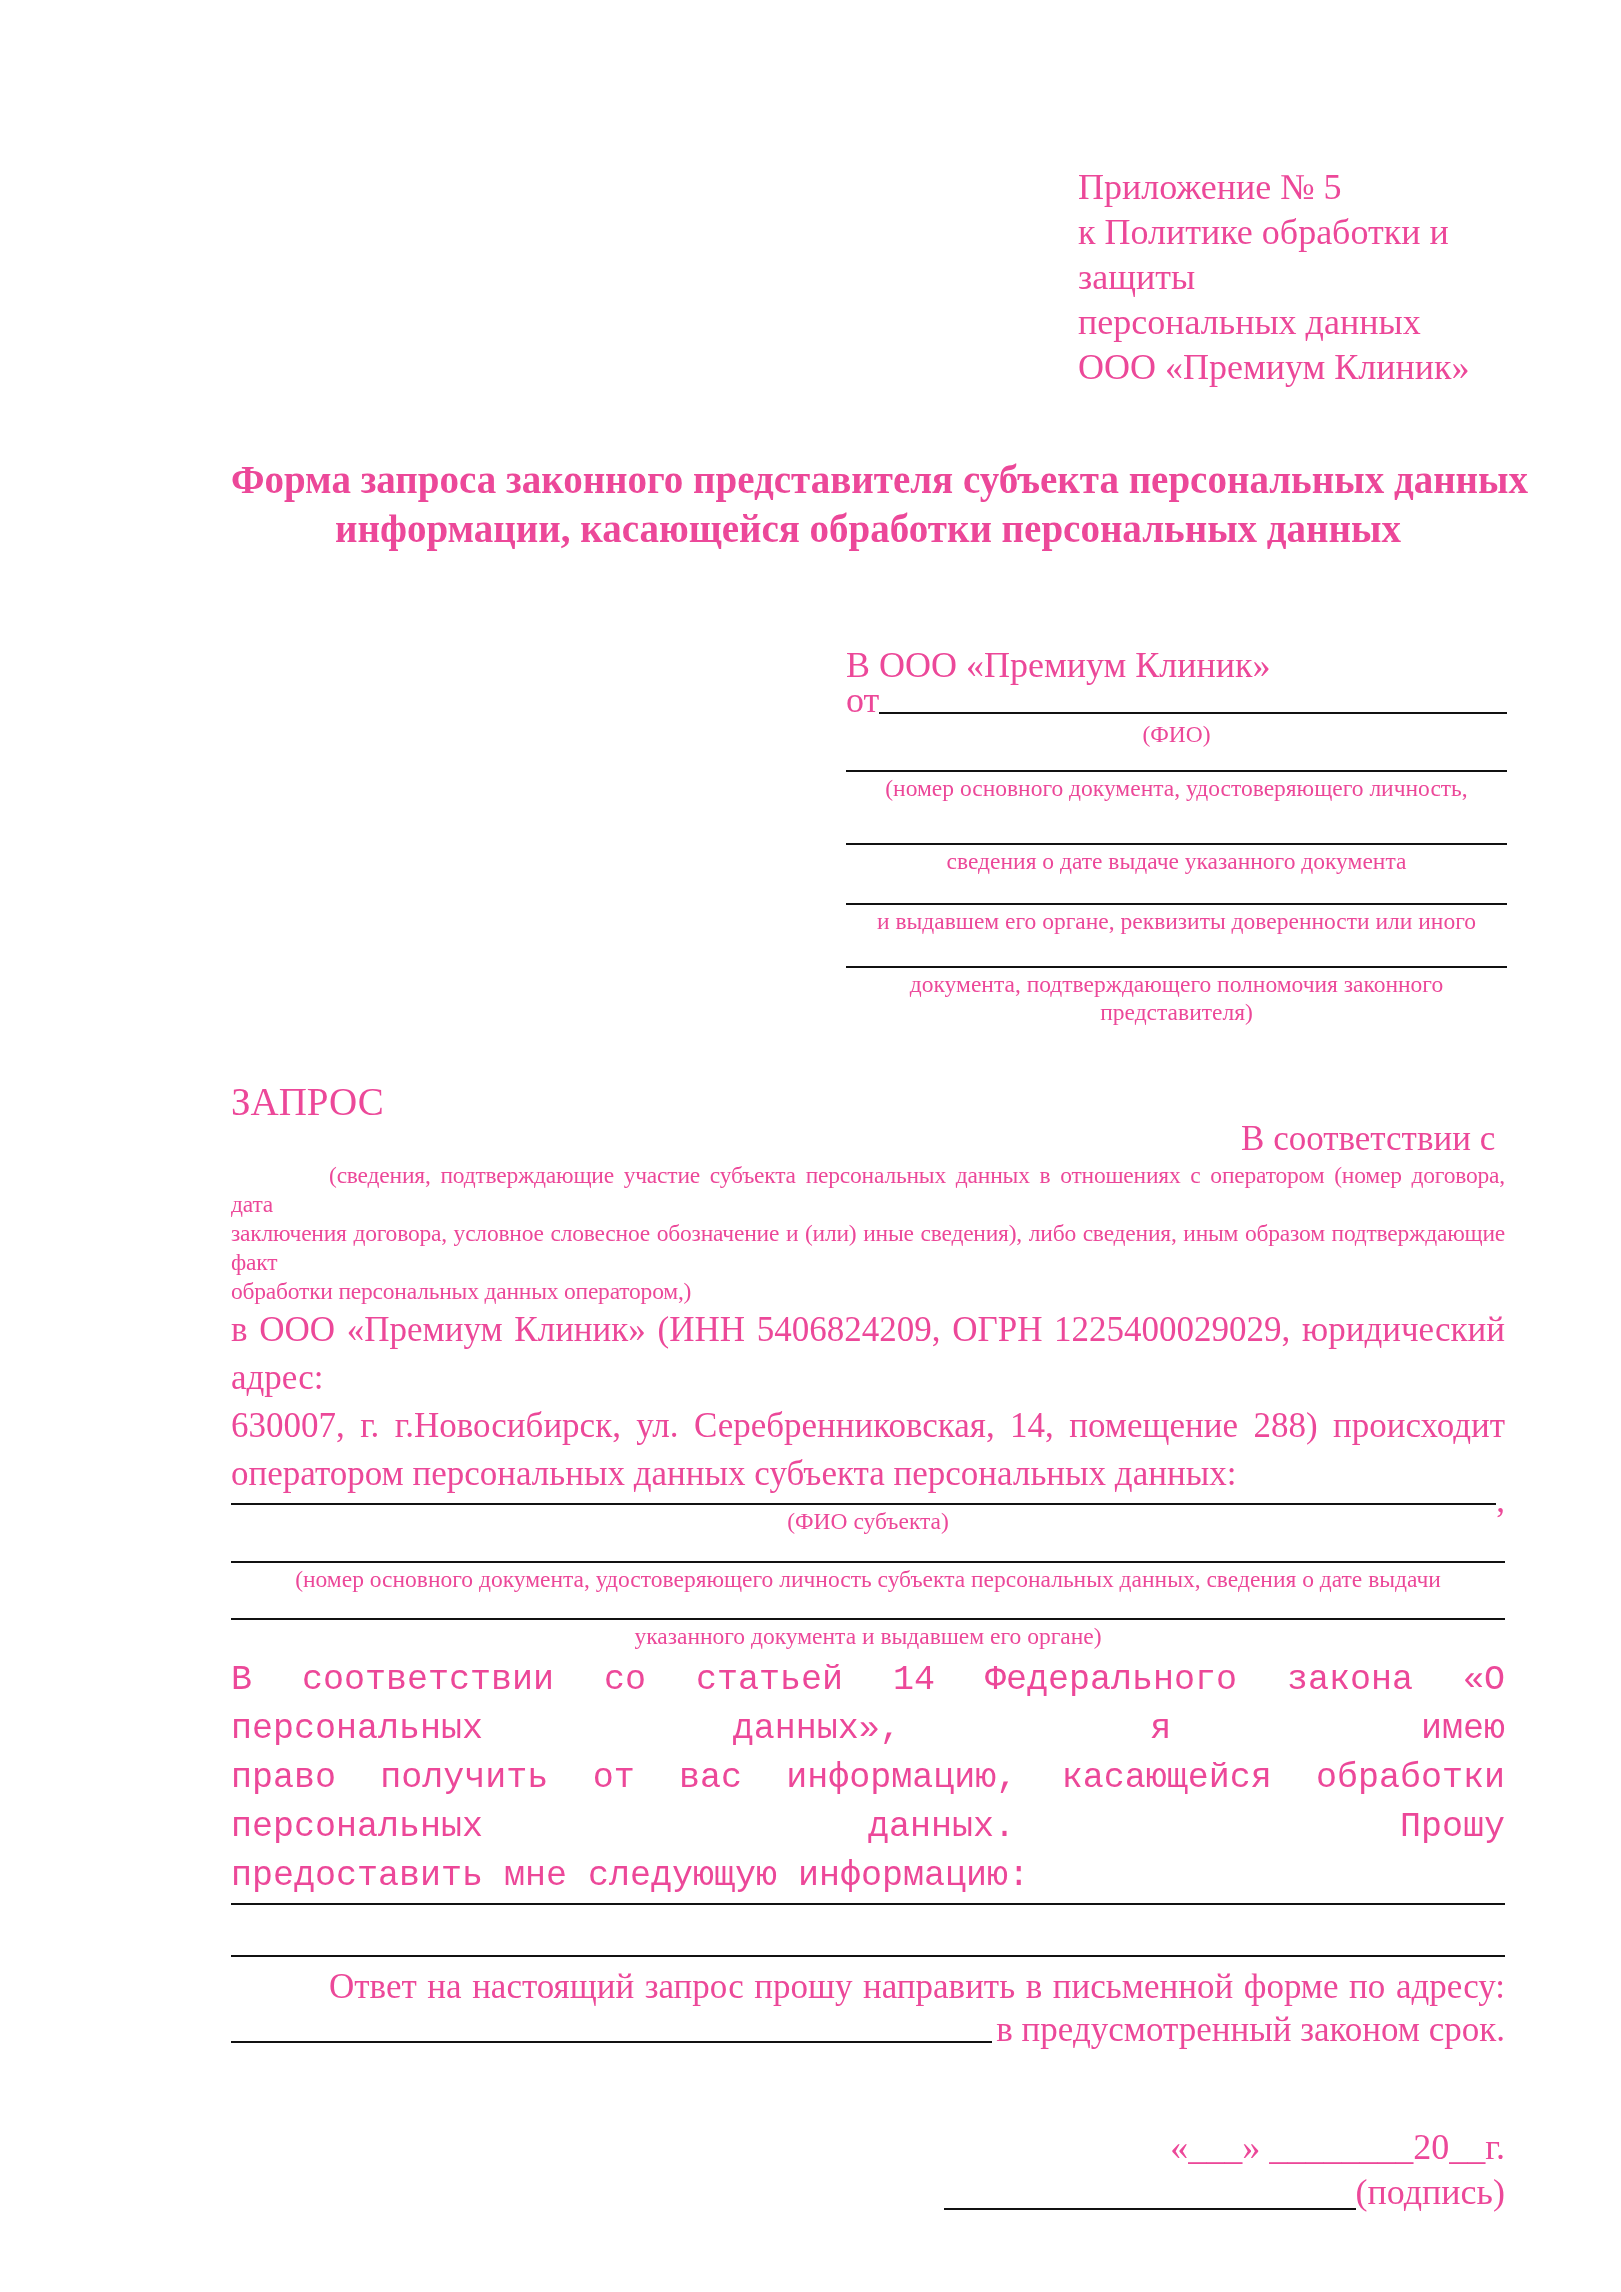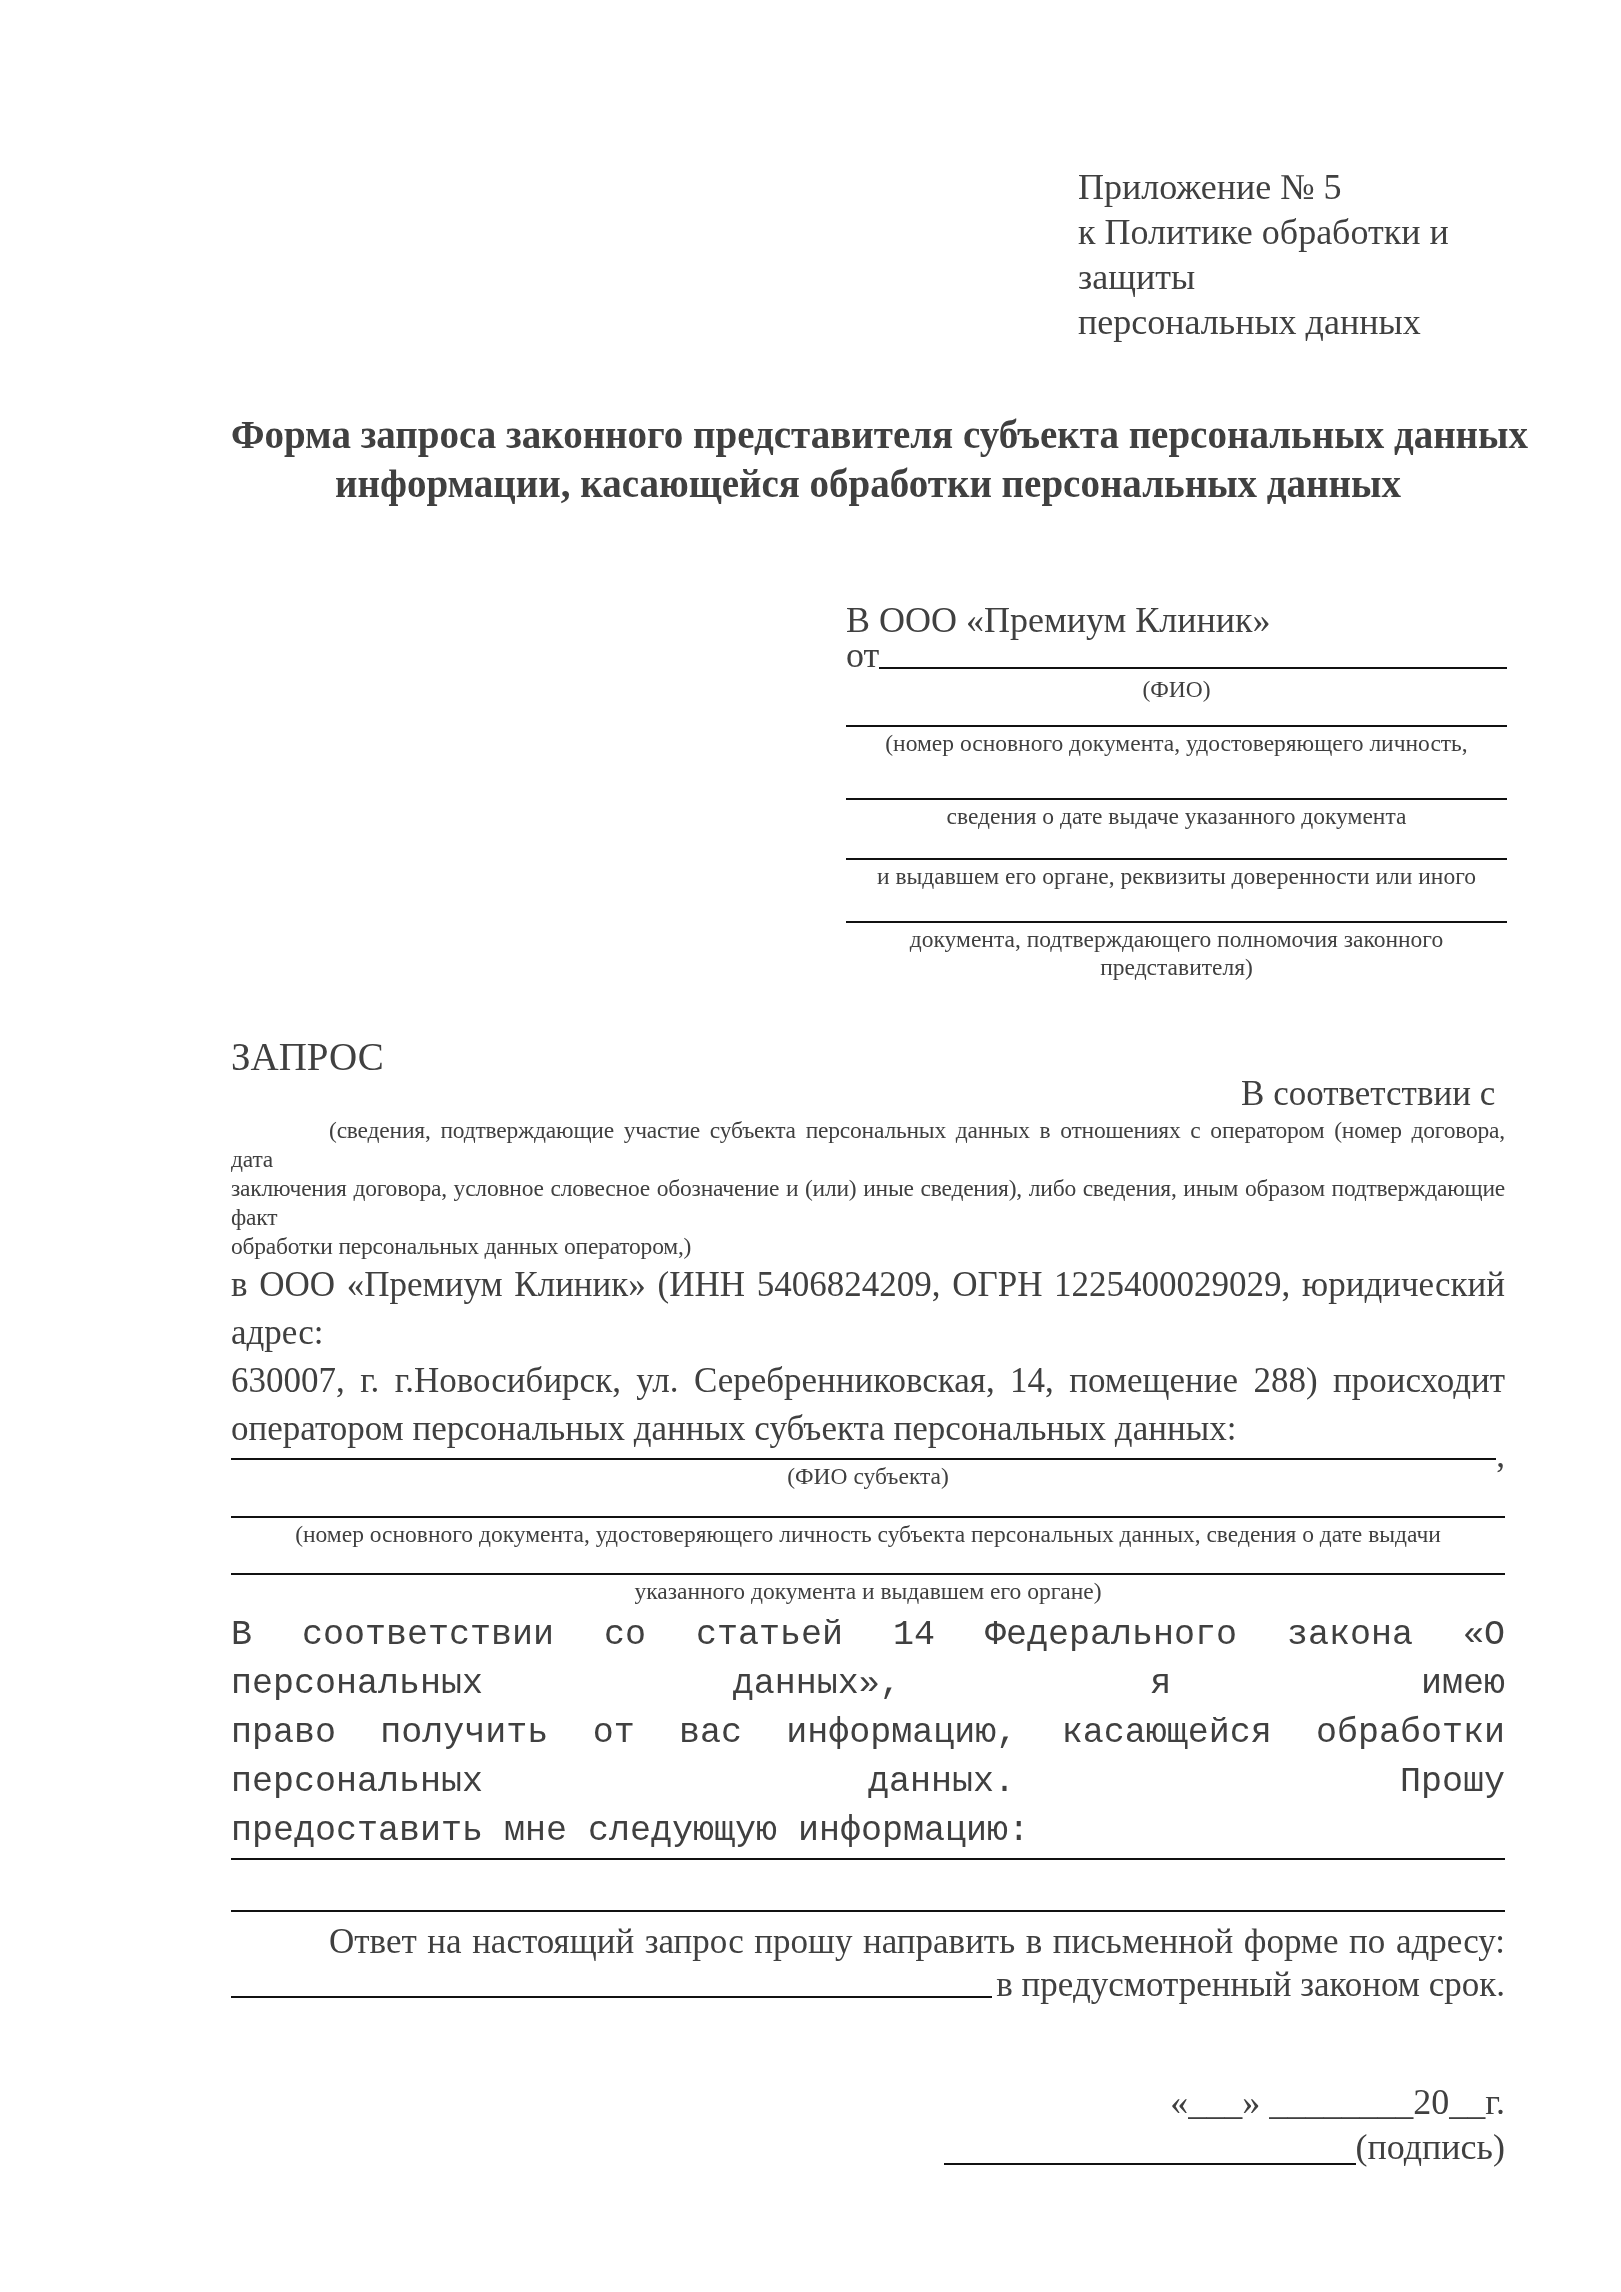--- a/index.html
+++ b/index.html
@@ -3,21 +3,21 @@
 <meta charset="utf-8">
 <style>
   * { margin: 0; padding: 0; box-sizing: border-box; }
   html, body { background: #888; }
   .page {
     position: relative;
     width: 1621px;
     height: 2293px;
     margin: 0 auto;
     background: #ffffff;
-    color: #404040;
+    color: #ec4899;
     font-family: "Liberation Serif", "DejaVu Serif", serif;
     overflow: hidden;
   }
   .content {
     padding-left: 231px;
     padding-right: 116px; 
   }
   
   .appendix {
     margin-top: 165px;
@@ -98,20 +98,21 @@
 </head>
 <body>
 
 <div class="page">
   <div class="content">
 
     <div class="appendix">
       <div>Приложение № 5</div>
       <div>к Политике обработки и защиты</div>
       <div>персональных данных</div>
+      <div>ООО «Премиум Клиник»</div>
     </div>
 
     <div class="title">
       <div>Форма запроса законного представителя субъекта персональных данных</div>
       <div>информации, касающейся обработки персональных данных</div>
     </div>
 
     <div class="addressee">
       <div class="to-line">В ООО «Премиум Клиник»</div>
       <div class="flexrow ot-row">

